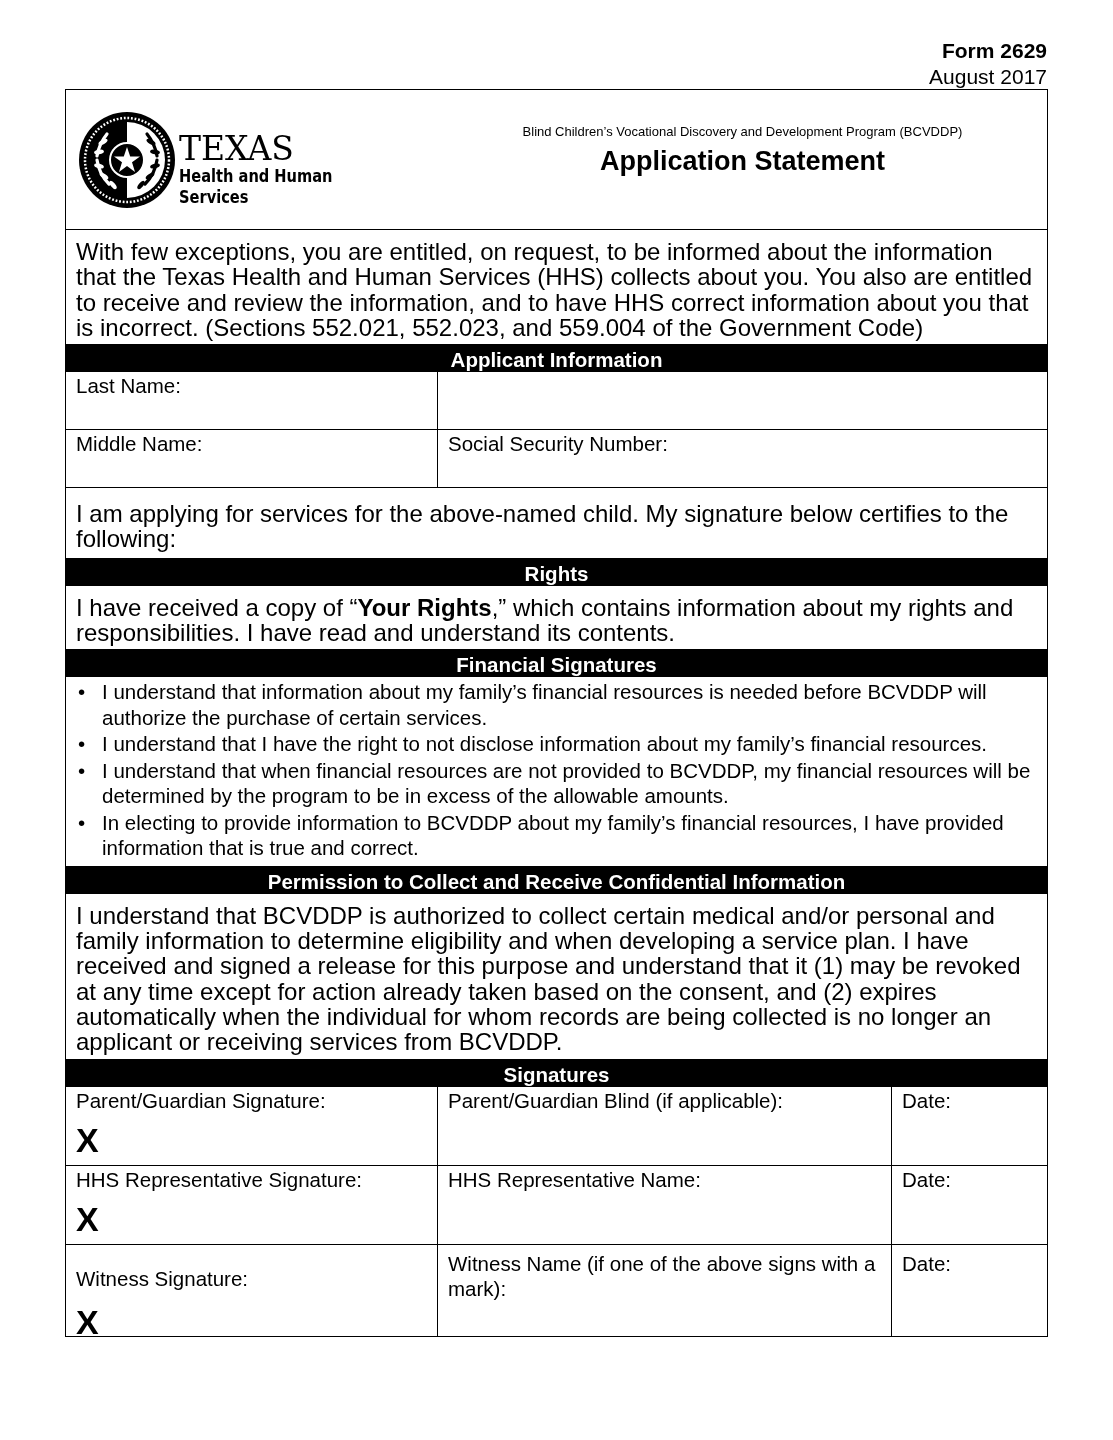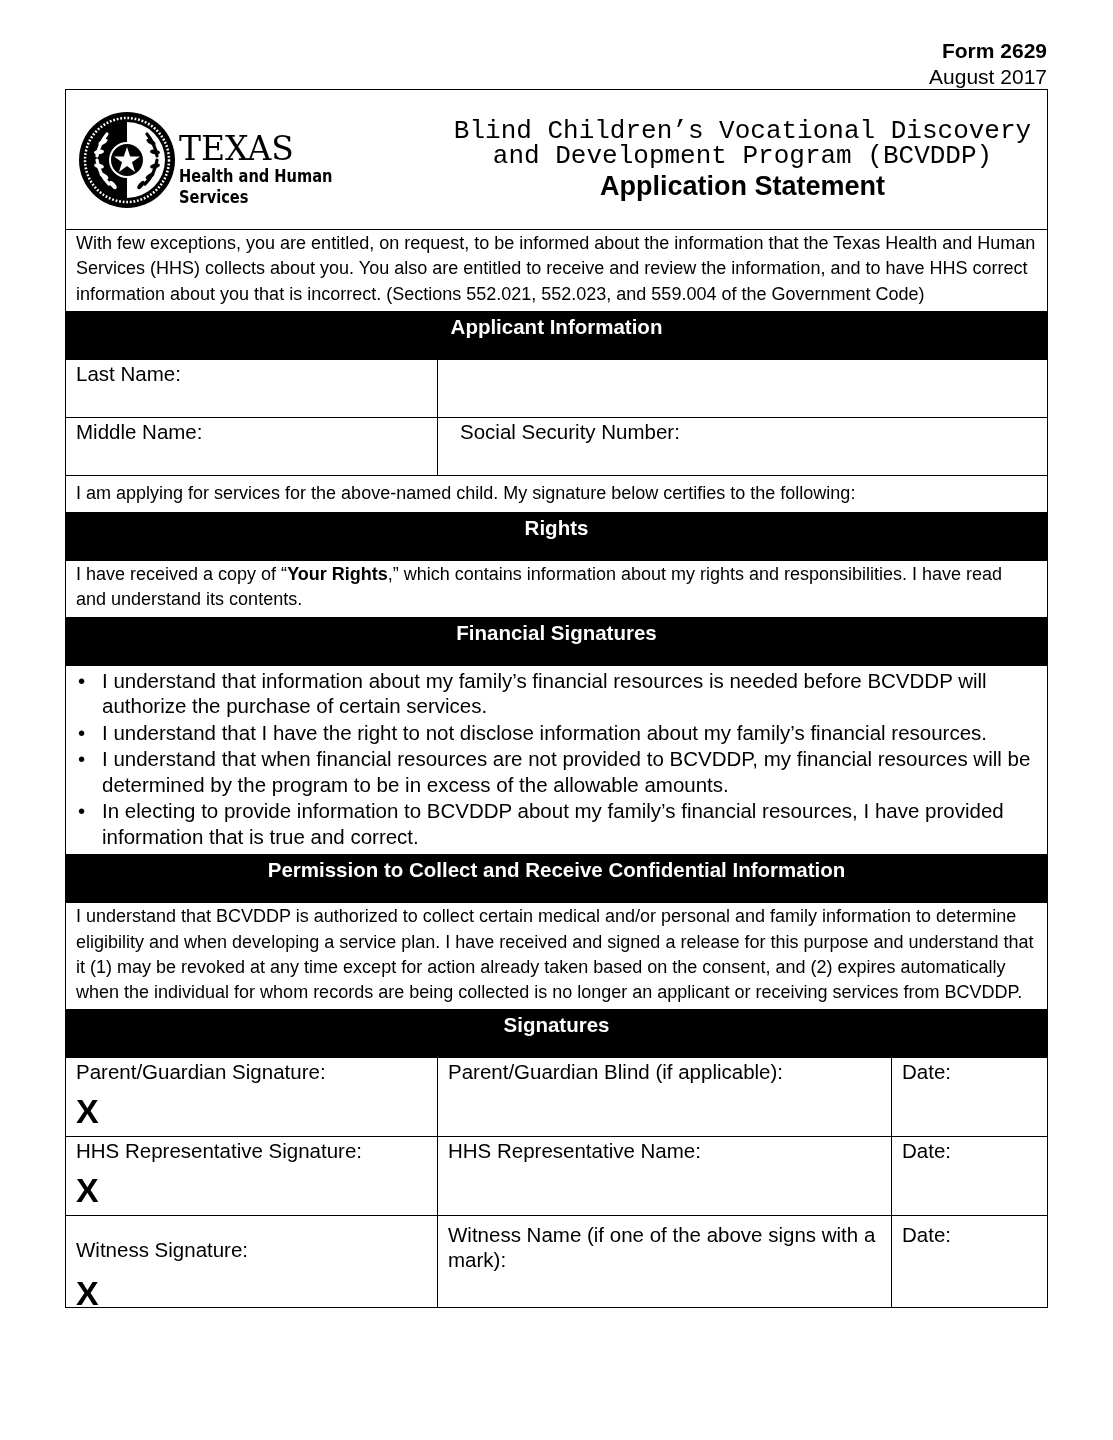--- a/index.html
+++ b/index.html
@@ -9,30 +9,30 @@
   .frame { position: absolute; left: 65px; top: 89px; width: 981px; border: 1.5px solid #000; box-sizing: content-box; }
   .row { display: flex; border-top: 1.5px solid #000; }
   .row:first-child { border-top: none; }
   .header-row { height: 139px; }
   .logo-cell { width: 372px; position: relative; }
   .seal { position: absolute; left: 11px; top: 20px; width: 100px; height: 100px; }
   .logo-text { position: absolute; left: 113px; top: 42px; }
   .logo-texas { font-family: "DejaVu Serif", serif; font-size: 33px; line-height: 34px; letter-spacing: 0px; }
   .logo-sub { font-family: "DejaVu Sans", sans-serif; font-weight: bold; font-size: 17px; line-height: 21px; transform: scaleX(0.86); transform-origin: left; white-space: nowrap; }
   .title-cell { flex: 1; text-align: center; padding-top: 29px; }
-  .program { font-size: 26px; line-height: 25px; font-family: Liberation Mono, monospace; }
+  .program { font-size: 13px; line-height: 25px; }
   .app-title { font-size: 27px; font-weight: bold; line-height: 34px; }
-  .text-block { padding: 1px 10px 4px 10px; font-size: 18px; line-height: 25.3px; }
-  .bar { background: #000; color: #fff; font-weight: bold; text-align: center; font-size: 20.5px; height: 47px; line-height: 30px; }
+  .text-block { padding: 1px 10px 4px 10px; font-size: 24px; line-height: 25.3px; margin-top: 8px; }
+  .bar { background: #000; color: #fff; font-weight: bold; text-align: center; font-size: 20.5px; height: 26px; line-height: 30px; }
   .cell { padding: 1px 10px 0 10px; font-size: 20.5px; line-height: 25px; box-sizing: border-box; }
   .c1 { width: 372px; border-right: 1.5px solid #000; }
   .c2 { width: 454px; border-right: 1.5px solid #000; }
   .c3 { flex: 1; }
   .c2wide { flex: 1; }
-  .field-row { height: 57px; gap: 12px; }
+  .field-row { height: 57px; }
   .bullets { list-style: none; margin: 0; padding: 2px 10px 4px 10px; font-size: 20.5px; line-height: 25.5px; }
   .bullets li { position: relative; padding-left: 26px; margin-bottom: 1px; }
   .bullets li .dot { position: absolute; left: 2px; top: 0; }
   .sig-row-1, .sig-row-2 { height: 78px; }
   .sig-row-3 { height: 91px; }
   .xmark { font-weight: bold; font-size: 34px; line-height: 34px; margin-top: 10px; }
   .sig-row-3 .xmark { margin-top: 14px; }
   .sig-row-3 .c1 .label { margin-top: 20px; display: block; }
   .sig-row-3 .c2 .label, .sig-row-3 .c3 .label { margin-top: 5px; display: block; }
 </style>

